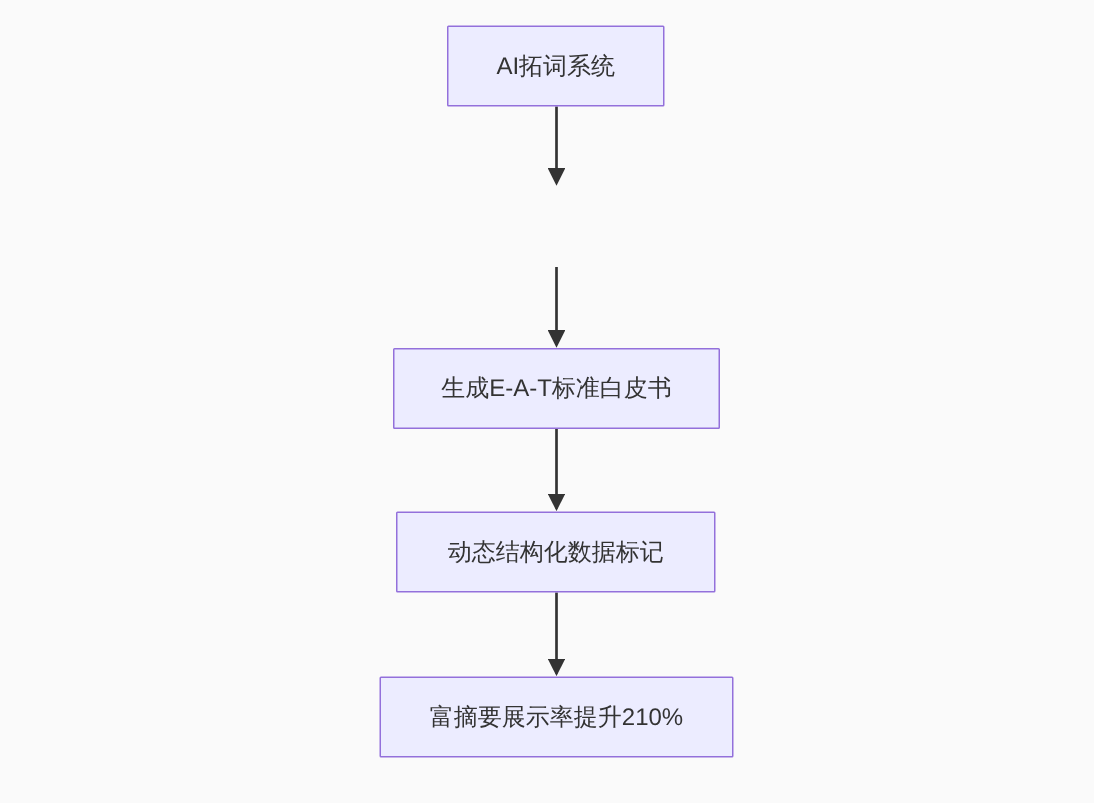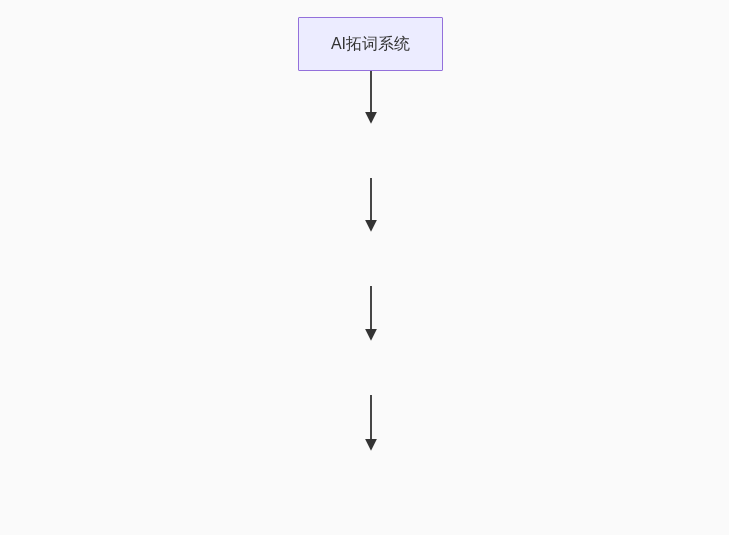--- a/index.html
+++ b/index.html
@@ -67,14 +67,17 @@
         <path class="arrowhead-path" d="M 0 0 L 10 5 L 0 10 z"></path>
       </marker>
     </defs>
     <line x1="371" y1="71" x2="371" y2="122" marker-end="url(#arrowhead)"></line>
     <line x1="371" y1="178" x2="371" y2="230" marker-end="url(#arrowhead)"></line>
     <line x1="371" y1="286" x2="371" y2="339" marker-end="url(#arrowhead)"></line>
     <line x1="371" y1="395" x2="371" y2="449" marker-end="url(#arrowhead)"></line>
   </svg>
 
   <div class="node node-1">AI拓词系统</div>
+  <div class="node node-3">生成E-A-T标准白皮书</div>
+  <div class="node node-4">动态结构化数据标记</div>
+  <div class="node node-5">富摘要展示率提升210%</div>
 
 </div>
 
 </body></html>

